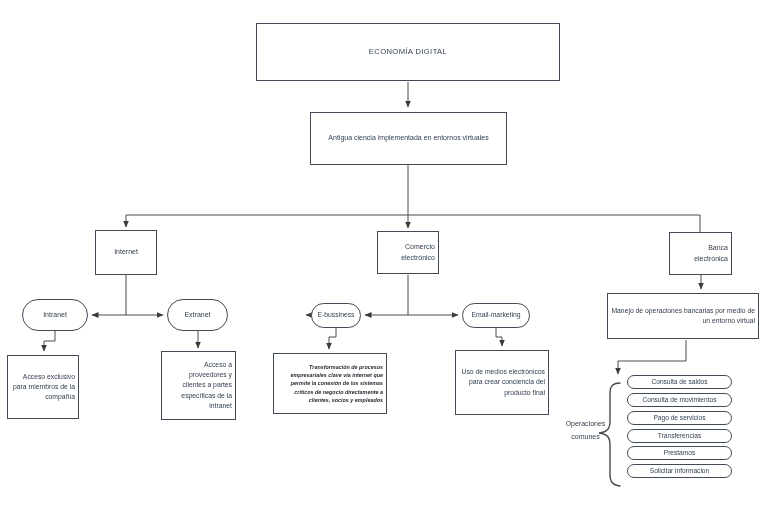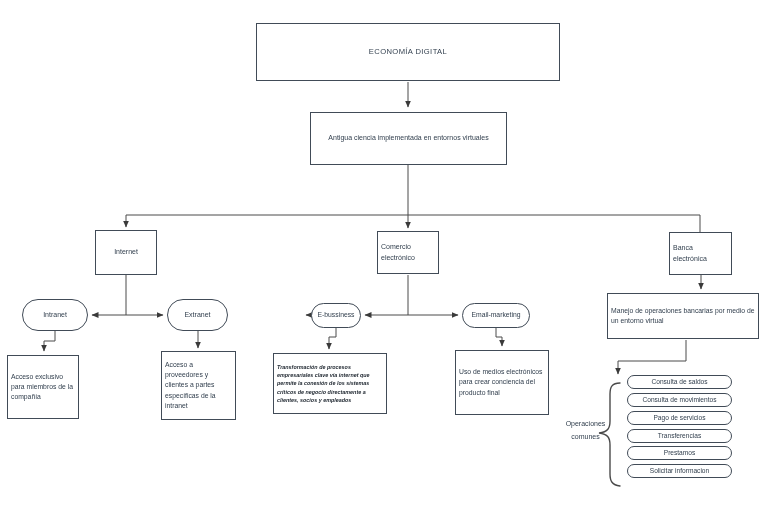--- a/index.html
+++ b/index.html
@@ -4,21 +4,21 @@
 <style>
   html,body{margin:0;padding:0;background:#fff;}
   #canvas{
     position:relative;width:768px;height:509px;background:#ffffff;overflow:hidden;
     font-family:"Liberation Sans",sans-serif;color:#33404f;
   }
   #wires{position:absolute;left:0;top:0;width:768px;height:509px;}
   .node{
     position:absolute;box-sizing:border-box;background:#fff;
     border:1px solid #414b57;display:flex;align-items:center;justify-content:center;
-    text-align:left;font-size:7px;line-height:1.5;padding:1px 3px;
+    text-align:right;font-size:7px;line-height:1.5;padding:1px 3px;
   }
   .oval{border-radius:20px;}
   
   .n-root{left:256px;top:23px;width:304px;height:58px;border-width:1.5px;font-size:7.6px;letter-spacing:.4px;}
   .n-def{left:310px;top:112px;width:197px;height:53px;}
   .n-internet{left:95px;top:230px;width:62px;height:45px;}
   .n-comercio{left:377px;top:231px;width:62px;height:43px;border-width:1.3px;}
   .n-banca{left:669px;top:232px;width:63px;height:43px;}
   .n-intranet{left:22px;top:299px;width:66px;height:32px;}
   .n-extranet{left:167px;top:299px;width:61px;height:32px;}

